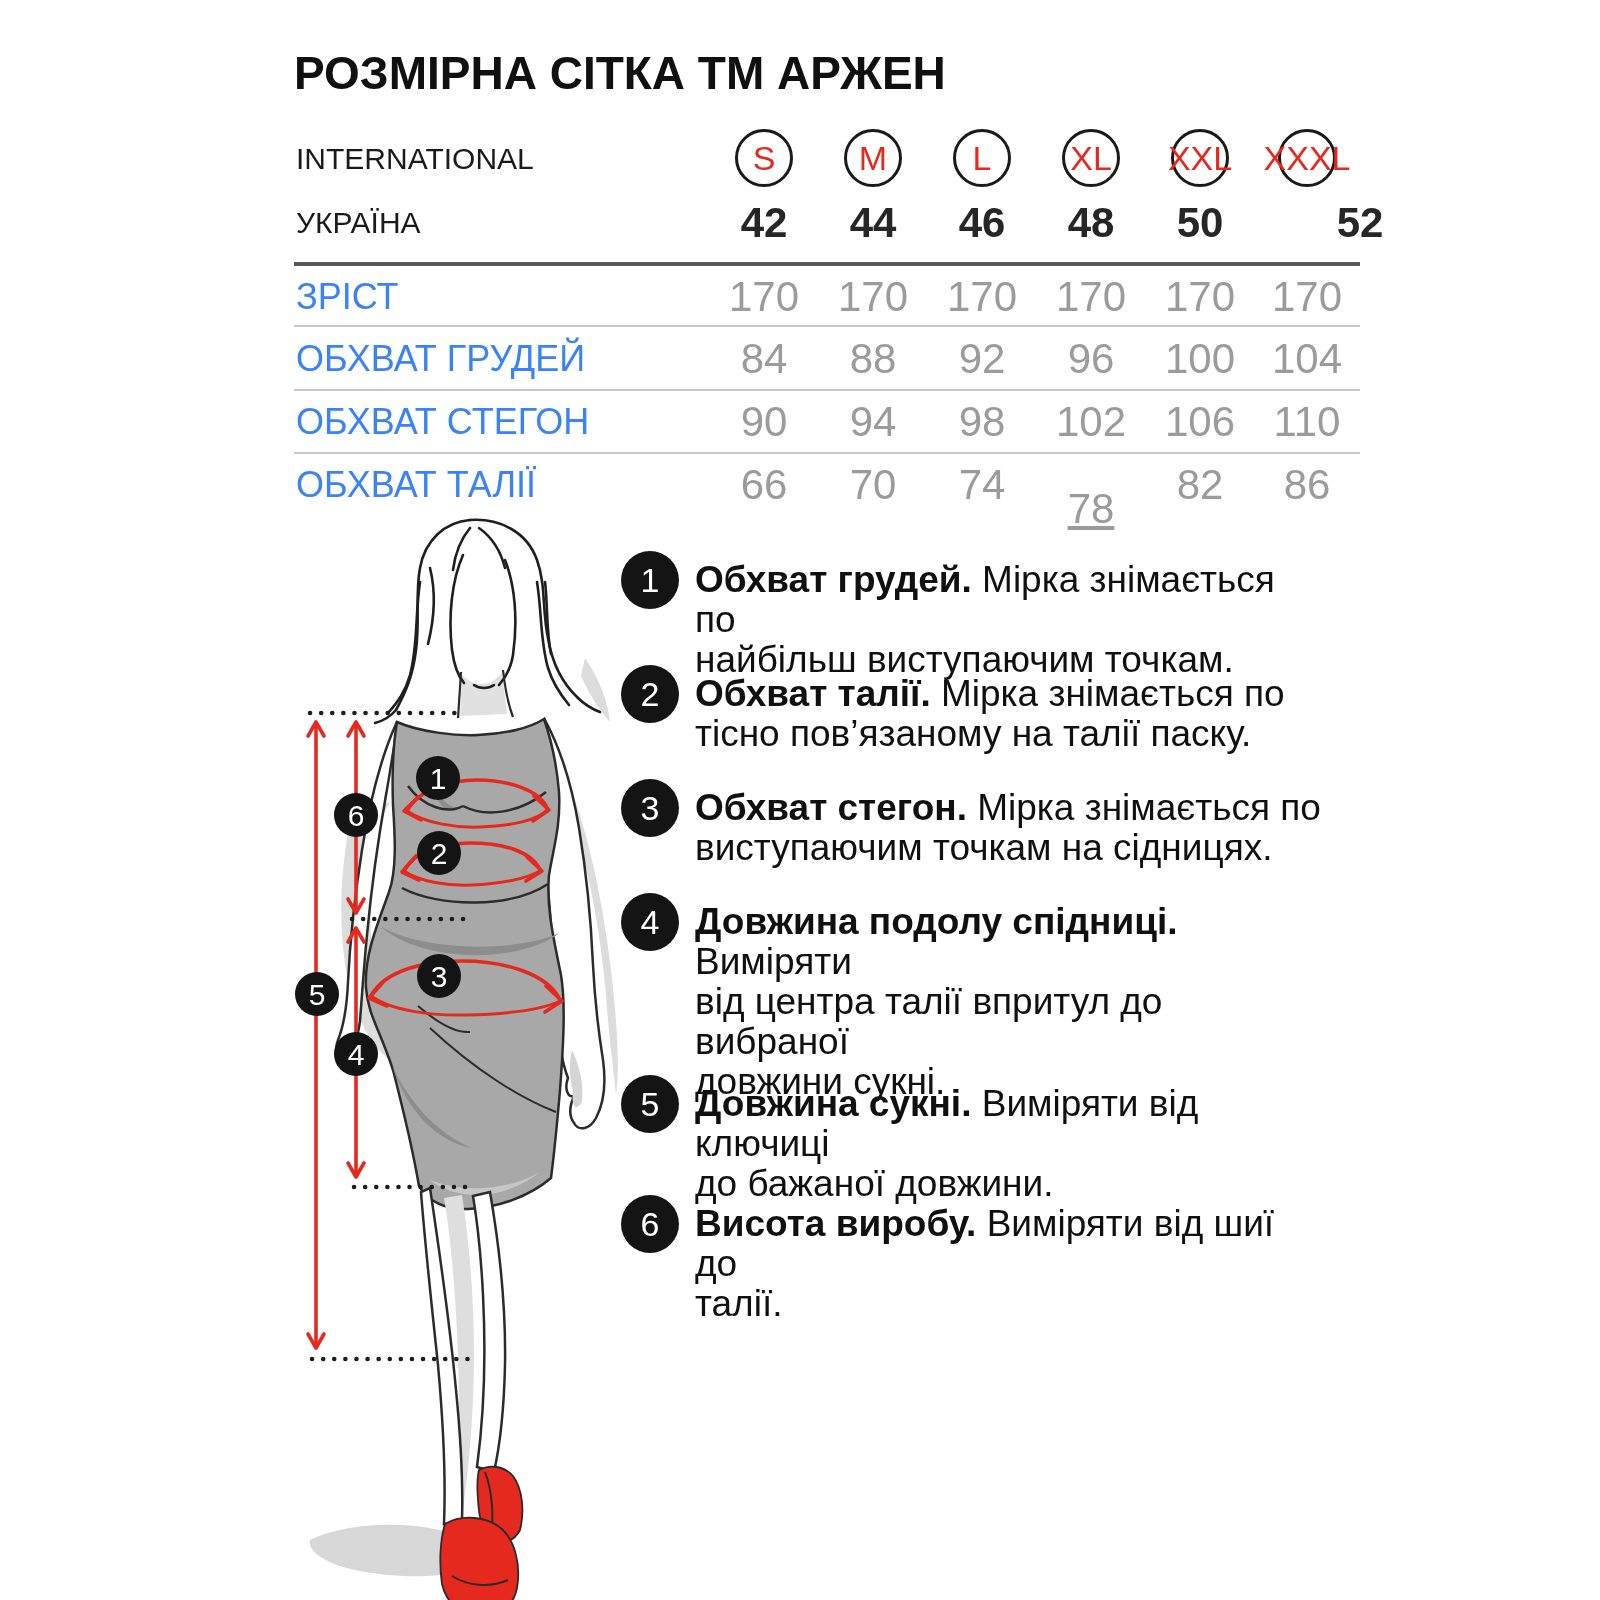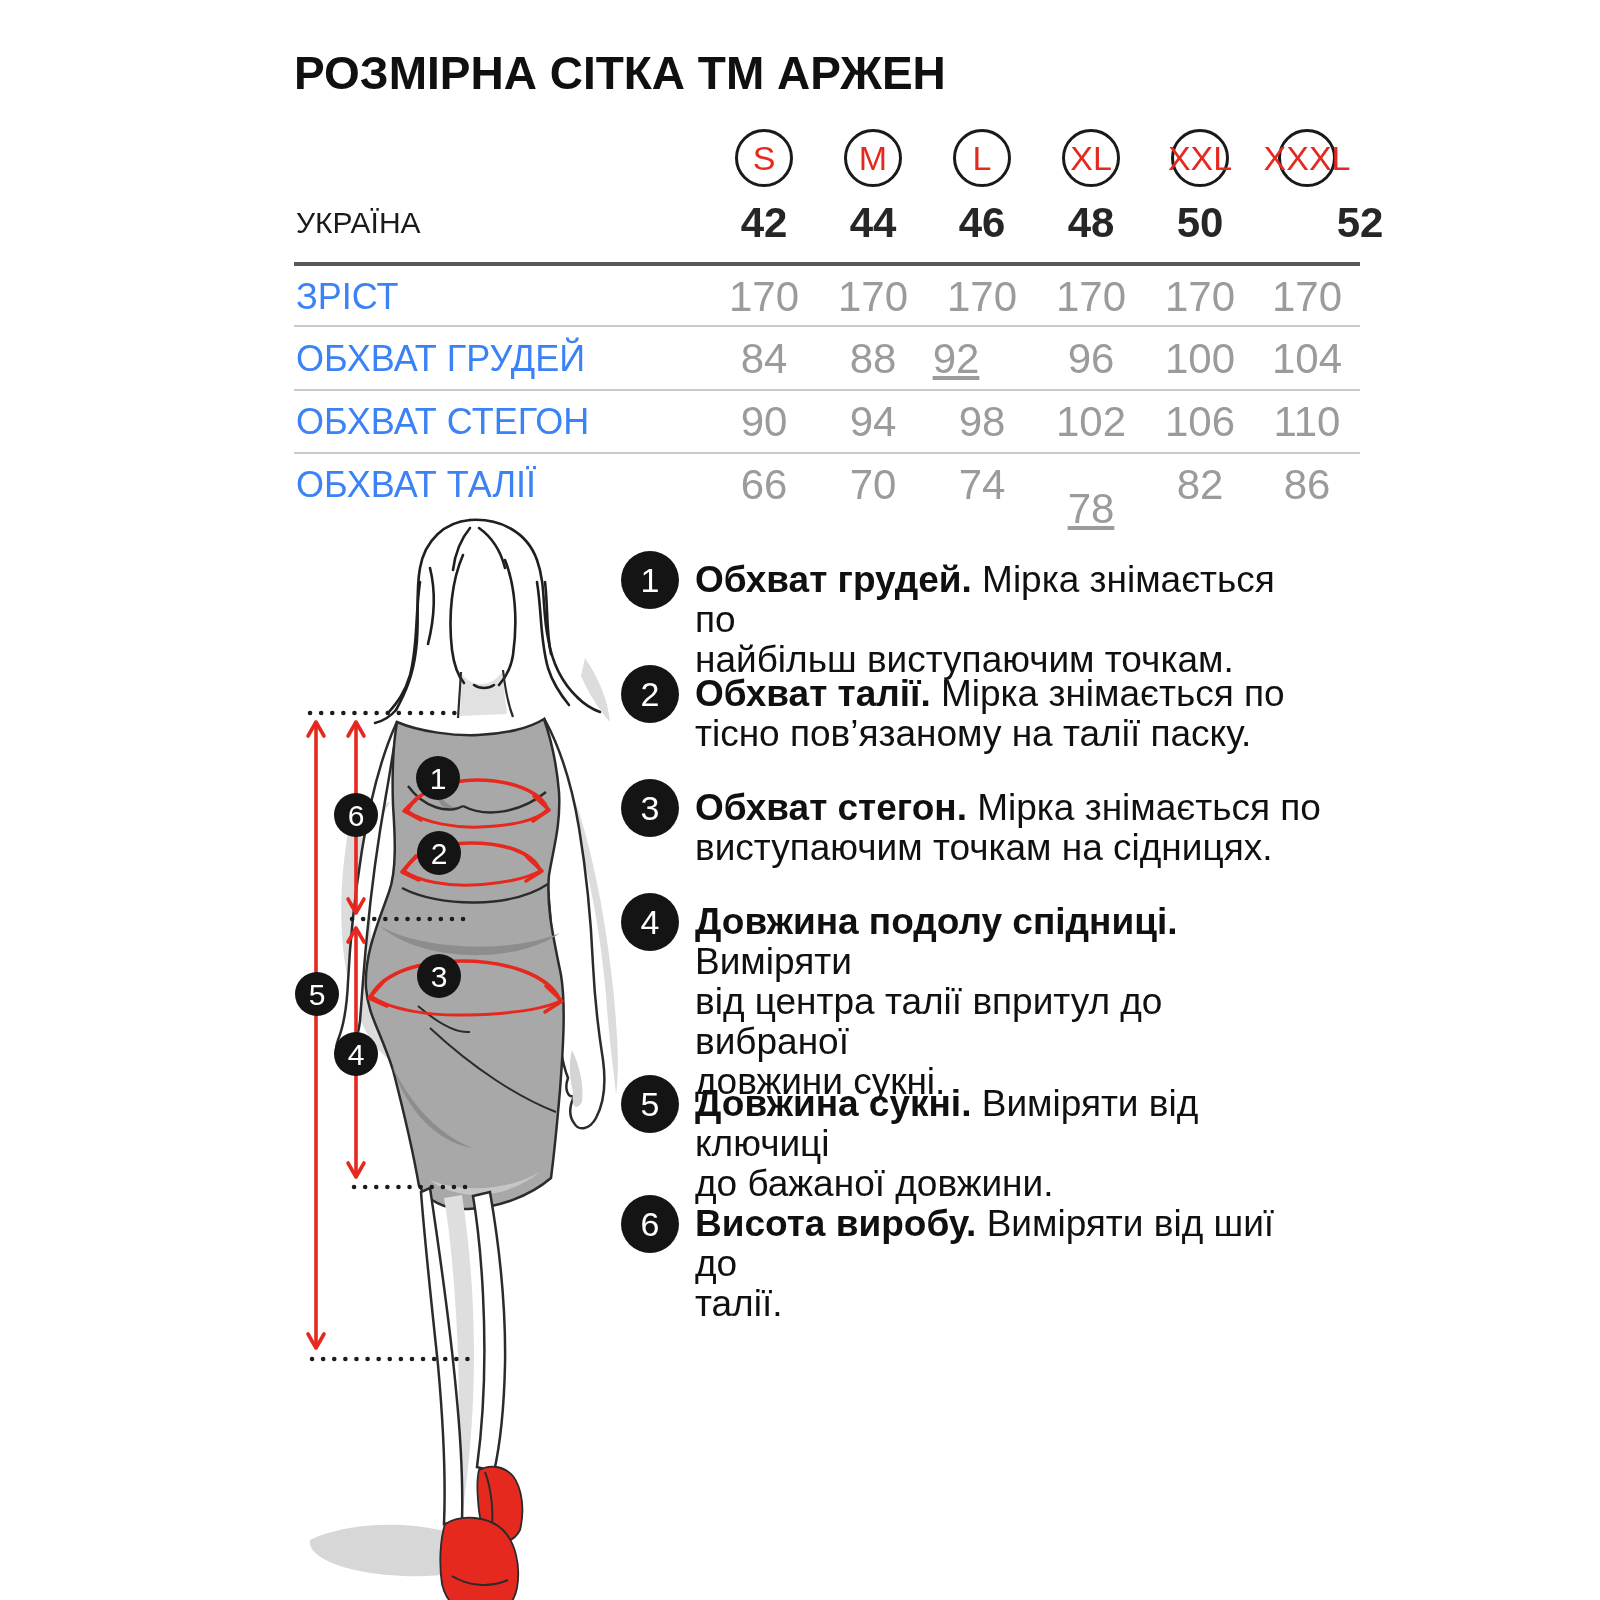--- a/index.html
+++ b/index.html
@@ -26,20 +26,21 @@
   .legend-text .b{font-weight:700;}
   svg text{font-family:"Liberation Sans","DejaVu Sans",sans-serif;}
 </style>
 </head>
 <body>
 
 <div id="canvas">
 
   <div class="abs" id="title">РОЗМІРНА СІТКА ТМ АРЖЕН</div>
 
+  <div class="abs hdr-label" style="left:296px;top:114px;">INTERNATIONAL</div>
   <div class="abs hdr-label" style="left:296px;top:178px;">УКРАЇНА</div>
   <div class="abs row-label" style="left:296px;top:252px;">ЗРІСТ</div>
   <div class="abs row-label" style="left:296px;top:314px;">ОБХВАТ ГРУДЕЙ</div>
   <div class="abs row-label" style="left:296px;top:440px;">ОБХВАТ ТАЛІЇ</div>
   <div class="abs row-label" style="left:296px;top:377px;">ОБХВАТ СТЕГОН</div>
 
   <div class="abs size-circle" style="left:735px;top:109px;">
       <span>S</span>
     </div>
   <div class="abs size-circle" style="left:844px;top:109px;">
@@ -72,21 +73,21 @@
 
   <div class="abs cellv" style="left:704px;top:252px;">170</div>
   <div class="abs cellv" style="left:813px;top:252px;">170</div>
   <div class="abs cellv" style="left:922px;top:252px;">170</div>
   <div class="abs cellv" style="left:1031px;top:252px;">170</div>
   <div class="abs cellv" style="left:1140px;top:252px;">170</div>
   <div class="abs cellv" style="left:1247px;top:252px;">170</div>
 
   <div class="abs cellv" style="left:704px;top:314px;">84</div>
   <div class="abs cellv" style="left:813px;top:314px;">88</div>
-  <div class="abs cellv" style="left:896px;top:314px;text-decoration:underline;">92</div>
+  <div class="abs cellv" style="left:922px;top:314px;">92</div>
   <div class="abs cellv" style="left:1031px;top:314px;">96</div>
   <div class="abs cellv" style="left:1140px;top:314px;">100</div>
   <div class="abs cellv" style="left:1247px;top:314px;">104</div>
 
   <div class="abs cellv" style="left:704px;top:377px;">90</div>
   <div class="abs cellv" style="left:813px;top:377px;">94</div>
   <div class="abs cellv" style="left:922px;top:377px;">98</div>
   <div class="abs cellv" style="left:1031px;top:377px;">102</div>
   <div class="abs cellv" style="left:1140px;top:377px;">106</div>
   <div class="abs cellv" style="left:1247px;top:377px;">110</div>

